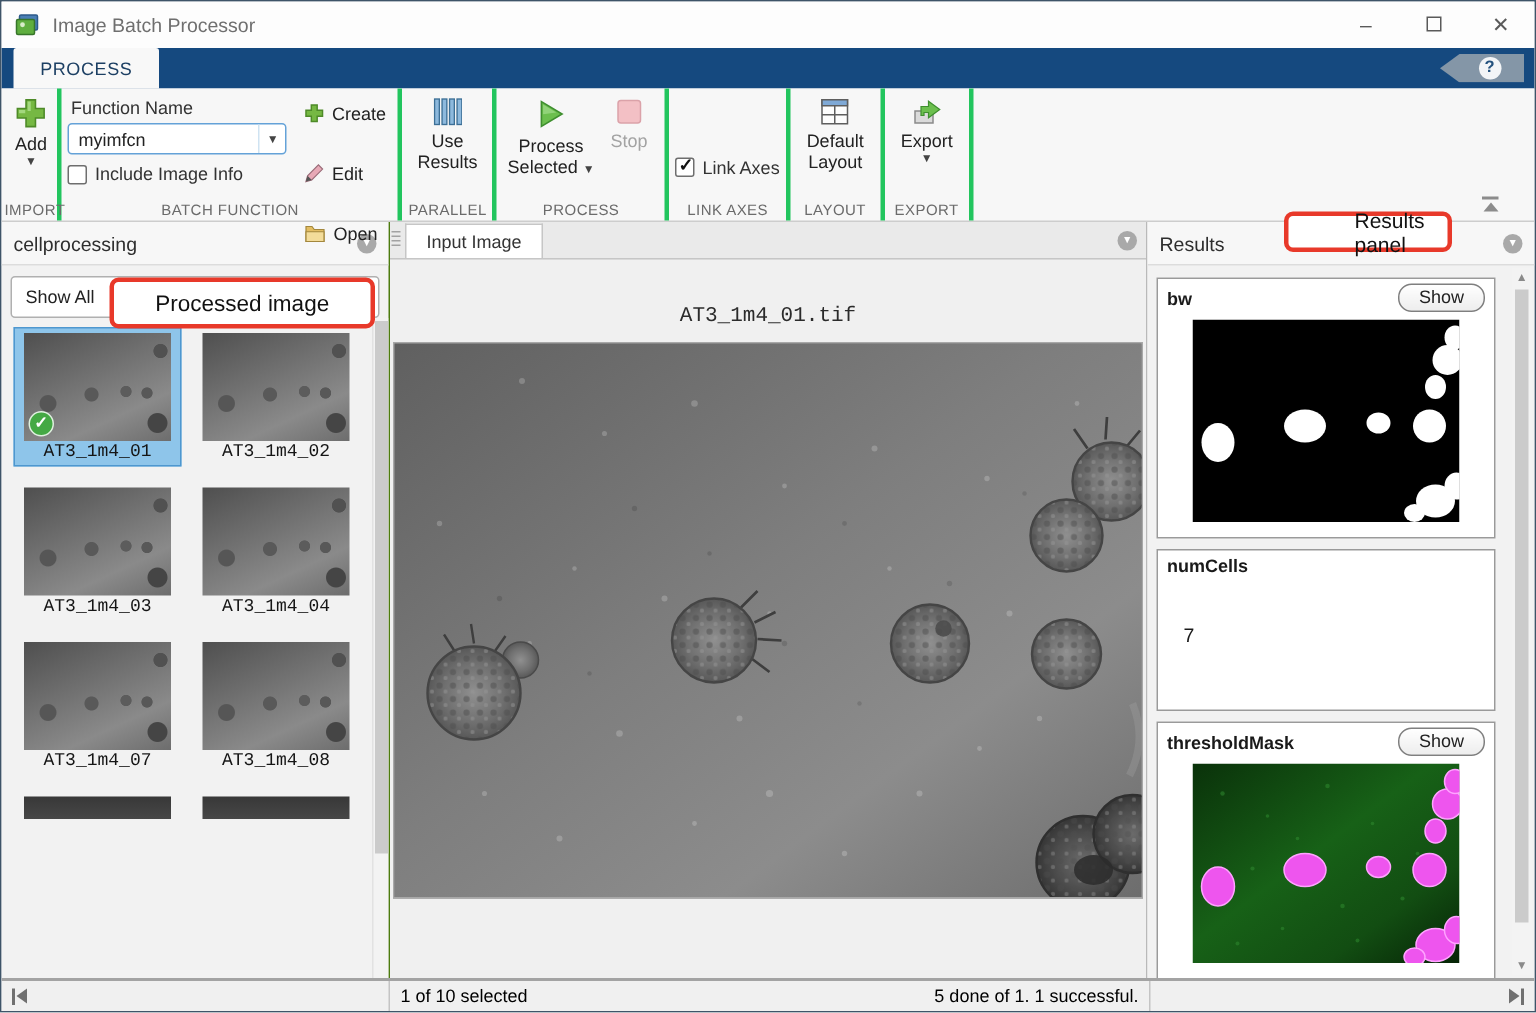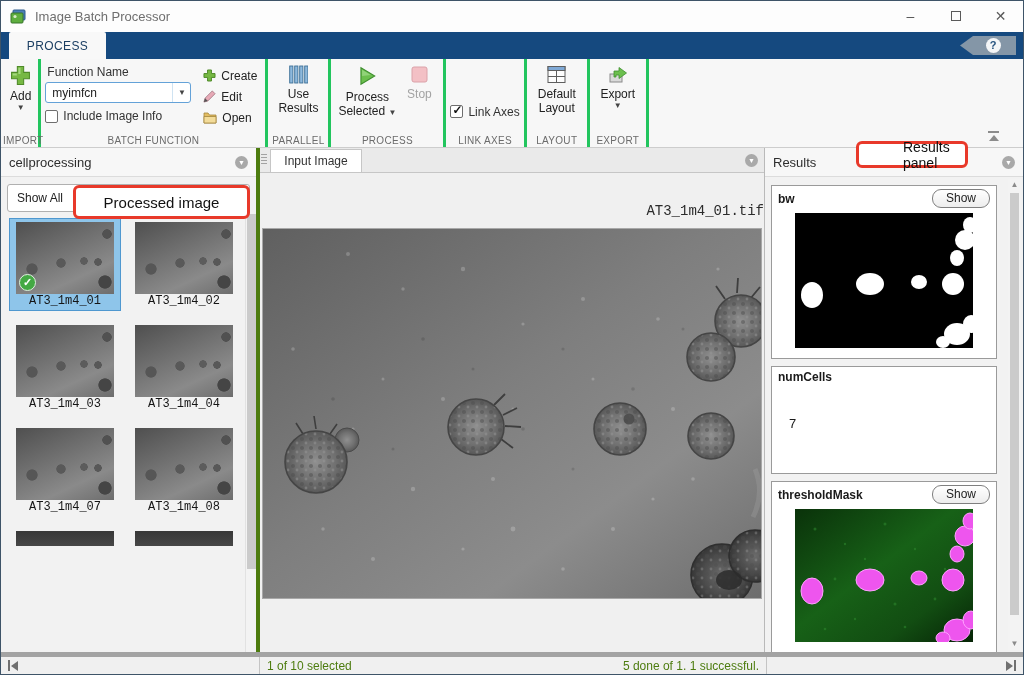--- a/index.html
+++ b/index.html
@@ -35,34 +35,34 @@
   .bf-left { width:146px; display:flex; flex-direction:column; }
   .fn-label { font-size:12px; color:#333; margin:1px 0 3px 2px; }
   .combo { height:21px; border:1px solid #64a2d8; border-radius:3px; background:#fff; display:flex; align-items:center; }
   .combo-text { flex:1; font-size:12px; color:#222; padding-left:6px; }
   .combo-btn { width:18px; height:100%; border-left:1px solid #cfe3f2; display:flex; align-items:center; justify-content:center; }
   .chk-row { display:flex; align-items:center; gap:5px; margin-top:6px; }
   .checkbox { width:13px; height:13px; border:1px solid #6e6e6e; background:#fff; border-radius:2px; position:relative; flex:none; }
   .checkbox .tick { display:none; position:absolute; left:1px; top:-3px; font-size:12px; font-weight:bold; color:#111; }
   .checkbox.on .tick { display:block; }
   .chk-label { font-size:12px; color:#333; white-space:nowrap; }
-  .bf-right { display:flex; flex-direction:column; gap:0; padding-top:1px; }
+  .bf-right { display:flex; flex-direction:column; gap:19px; padding-top:1px; }
   .smallbtn { display:flex; align-items:center; gap:5px; height:21px; padding:0 4px; font-size:12px; color:#222; cursor:pointer; white-space:nowrap; }
   .ribbon-collapse { position:absolute; right:24px; bottom:6px; display:flex; flex-direction:column; align-items:center; cursor:pointer; }
   .ribbon-collapse .bar { width:11px; height:2px; background:#8c8c8c; }
   .ribbon-collapse .tri { width:0; height:0; border-left:5px solid transparent; border-right:5px solid transparent; border-bottom:6px solid #8c8c8c; margin-top:2px; }
 
   
   .main { display:flex; height:504px; }
   .panel-header { height:29px; flex:none; display:flex; align-items:center; padding:0 8px; background:#f7f7f7; border-bottom:1px solid #dcdcdc; }
   .panel-title { font-size:13px; color:#2e2e2e; }
   .circ-chevron { margin-left:auto; width:13px; height:13px; border-radius:50%; background:#a9a9a9; color:#fff; font-size:7px; line-height:14px; text-align:center; cursor:pointer; }
 
   
-  .left-panel { width:259px; flex:none; border-right:4px solid #4d7c0f; display:flex; flex-direction:column; background:#f2f2f2; overflow:hidden; }
+  .left-panel { width:259px; flex:none; border-right:1px solid #4d7c0f; display:flex; flex-direction:column; background:#f2f2f2; overflow:hidden; }
   .showall { margin:7px 6px 0 6px; height:28px; border:1px solid #b0b0b0; border-radius:3px; background:#fff; display:flex; align-items:center; padding:0 9px; font-size:12px; color:#222; cursor:pointer; flex:none; }
   .showall .caret { margin-left:auto; }
   .thumb-area { position:relative; flex:1; overflow:hidden; }
   .thumb-grid { position:absolute; left:8px; top:6px; display:grid; grid-template-columns:112px 112px; column-gap:7px; row-gap:10px; align-content:start; }
   .thumb { width:112px; padding:3px 0 1px 0; border:1px solid transparent; cursor:pointer; }
   .thumb.selected { background:#8ec5ea; border-color:#4e97cf; }
   .thumb.focused { border-color:#7db8e8; background:#fdfdfd; }
   .thumb-img { width:98px; height:72px; margin:0 auto; position:relative;
     background:
       radial-gradient(circle 7px at 89px 60px, #454545 90%, rgba(0,0,0,0) 100%),
@@ -80,39 +80,39 @@
   .vscroll .sthumb { position:absolute; left:1px; width:9px; background:#cbcbcb; cursor:pointer; }
 
   
   .center-panel { flex:1; display:flex; flex-direction:column; background:#f0f0f0; border-right:1px solid #b9b9b9; min-width:0; }
   .tabbar { height:25px; flex:none; background:#eaeaea; border-bottom:1px solid #c6c6c6; display:flex; align-items:stretch; }
   .grip { width:8px; margin:5px 1px 5px 1px; display:flex; flex-direction:column; justify-content:flex-start; gap:2px; padding-top:1px; }
   .grip i { display:block; height:1px; width:6px; background:#a2a2a2; }
   .tab-active { width:92px; margin-top:1px; background:#fff; border:1px solid #c6c6c6; border-bottom:none; display:flex; align-items:center; justify-content:center; font-size:12px; color:#333; }
   .tabbar .circ-chevron { align-self:center; margin-right:6px; }
   .center-content { position:relative; flex:1; }
-  .image-title { position:absolute; top:30px; left:0; width:100%; text-align:right; font-family:"Liberation Mono","DejaVu Sans Mono",monospace; font-size:14px; color:#2b2b2b; }
+  .image-title { position:absolute; top:30px; left:0; width:100%; text-align:center; font-family:"Liberation Mono","DejaVu Sans Mono",monospace; font-size:14px; color:#2b2b2b; }
   .main-image { position:absolute; top:55px; left:2px; width:500px; height:371px; border:1px solid #a8a8a8; background:#777; }
   .main-image svg { display:block; }
 
   
   .right-panel { width:258px; flex:none; display:flex; flex-direction:column; background:#f2f2f2; overflow:hidden; }
   .results-scroll { position:relative; flex:1; overflow:hidden; padding:8px 0 0 6px; }
   .rcard { width:226px; background:#fff; border:1px solid #9a9a9a; margin-bottom:7px; }
   .rcard-head { display:flex; align-items:center; padding:3px 6px 2px 6px; }
   .rcard-name { font-size:12px; font-weight:bold; color:#1a1a1a; }
   .show-btn { margin-left:auto; padding:1px 13px 2px 13px; font-size:12px; color:#222; border:1px solid #7f7f7f; border-radius:9px; background:linear-gradient(#ffffff,#ededed); cursor:pointer; }
   .rcard-img { display:block; margin:3px auto 10px auto; }
   .ncells-val { font-size:13px; color:#1a1a1a; margin:30px 0 42px 17px; }
   .r-vscroll { position:absolute; right:2px; top:2px; bottom:2px; width:13px; background:#f3f3f3; }
   .r-vscroll .arrow { position:absolute; left:0; width:13px; height:12px; color:#8a8a8a; font-size:8px; text-align:center; line-height:12px; cursor:pointer; }
   .r-vscroll .sthumb { position:absolute; left:2px; width:9px; background:#cbcbcb; cursor:pointer; }
 
   
-  .statusbar { height:22px; background:#f0f0f0; border-top:5px solid #a3a3a3; display:flex; font-size:12px; color:#4d7c0f; }
+  .statusbar { height:22px; background:#f0f0f0; border-top:2px solid #a3a3a3; display:flex; font-size:12px; color:#000000; }
   .sb-left { width:259px; flex:none; border-right:1px solid #c4c4c4; display:flex; align-items:center; padding-left:7px; }
   .sb-center { flex:1; display:flex; align-items:center; padding:0 7px; border-right:1px solid #c4c4c4; }
   .sb-center .right { margin-left:auto; }
   .sb-right { width:256px; flex:none; display:flex; align-items:center; justify-content:flex-end; padding-right:7px; }
   .coll-icon { display:flex; align-items:center; gap:1px; cursor:pointer; }
   .coll-icon .vbar { width:2px; height:11px; background:#707070; }
   .coll-icon .tri-r { width:0; height:0; border-top:5.5px solid transparent; border-bottom:5.5px solid transparent; border-right:7px solid #707070; }
   .coll-icon .tri-l { width:0; height:0; border-top:5.5px solid transparent; border-bottom:5.5px solid transparent; border-left:7px solid #707070; }
 
   

